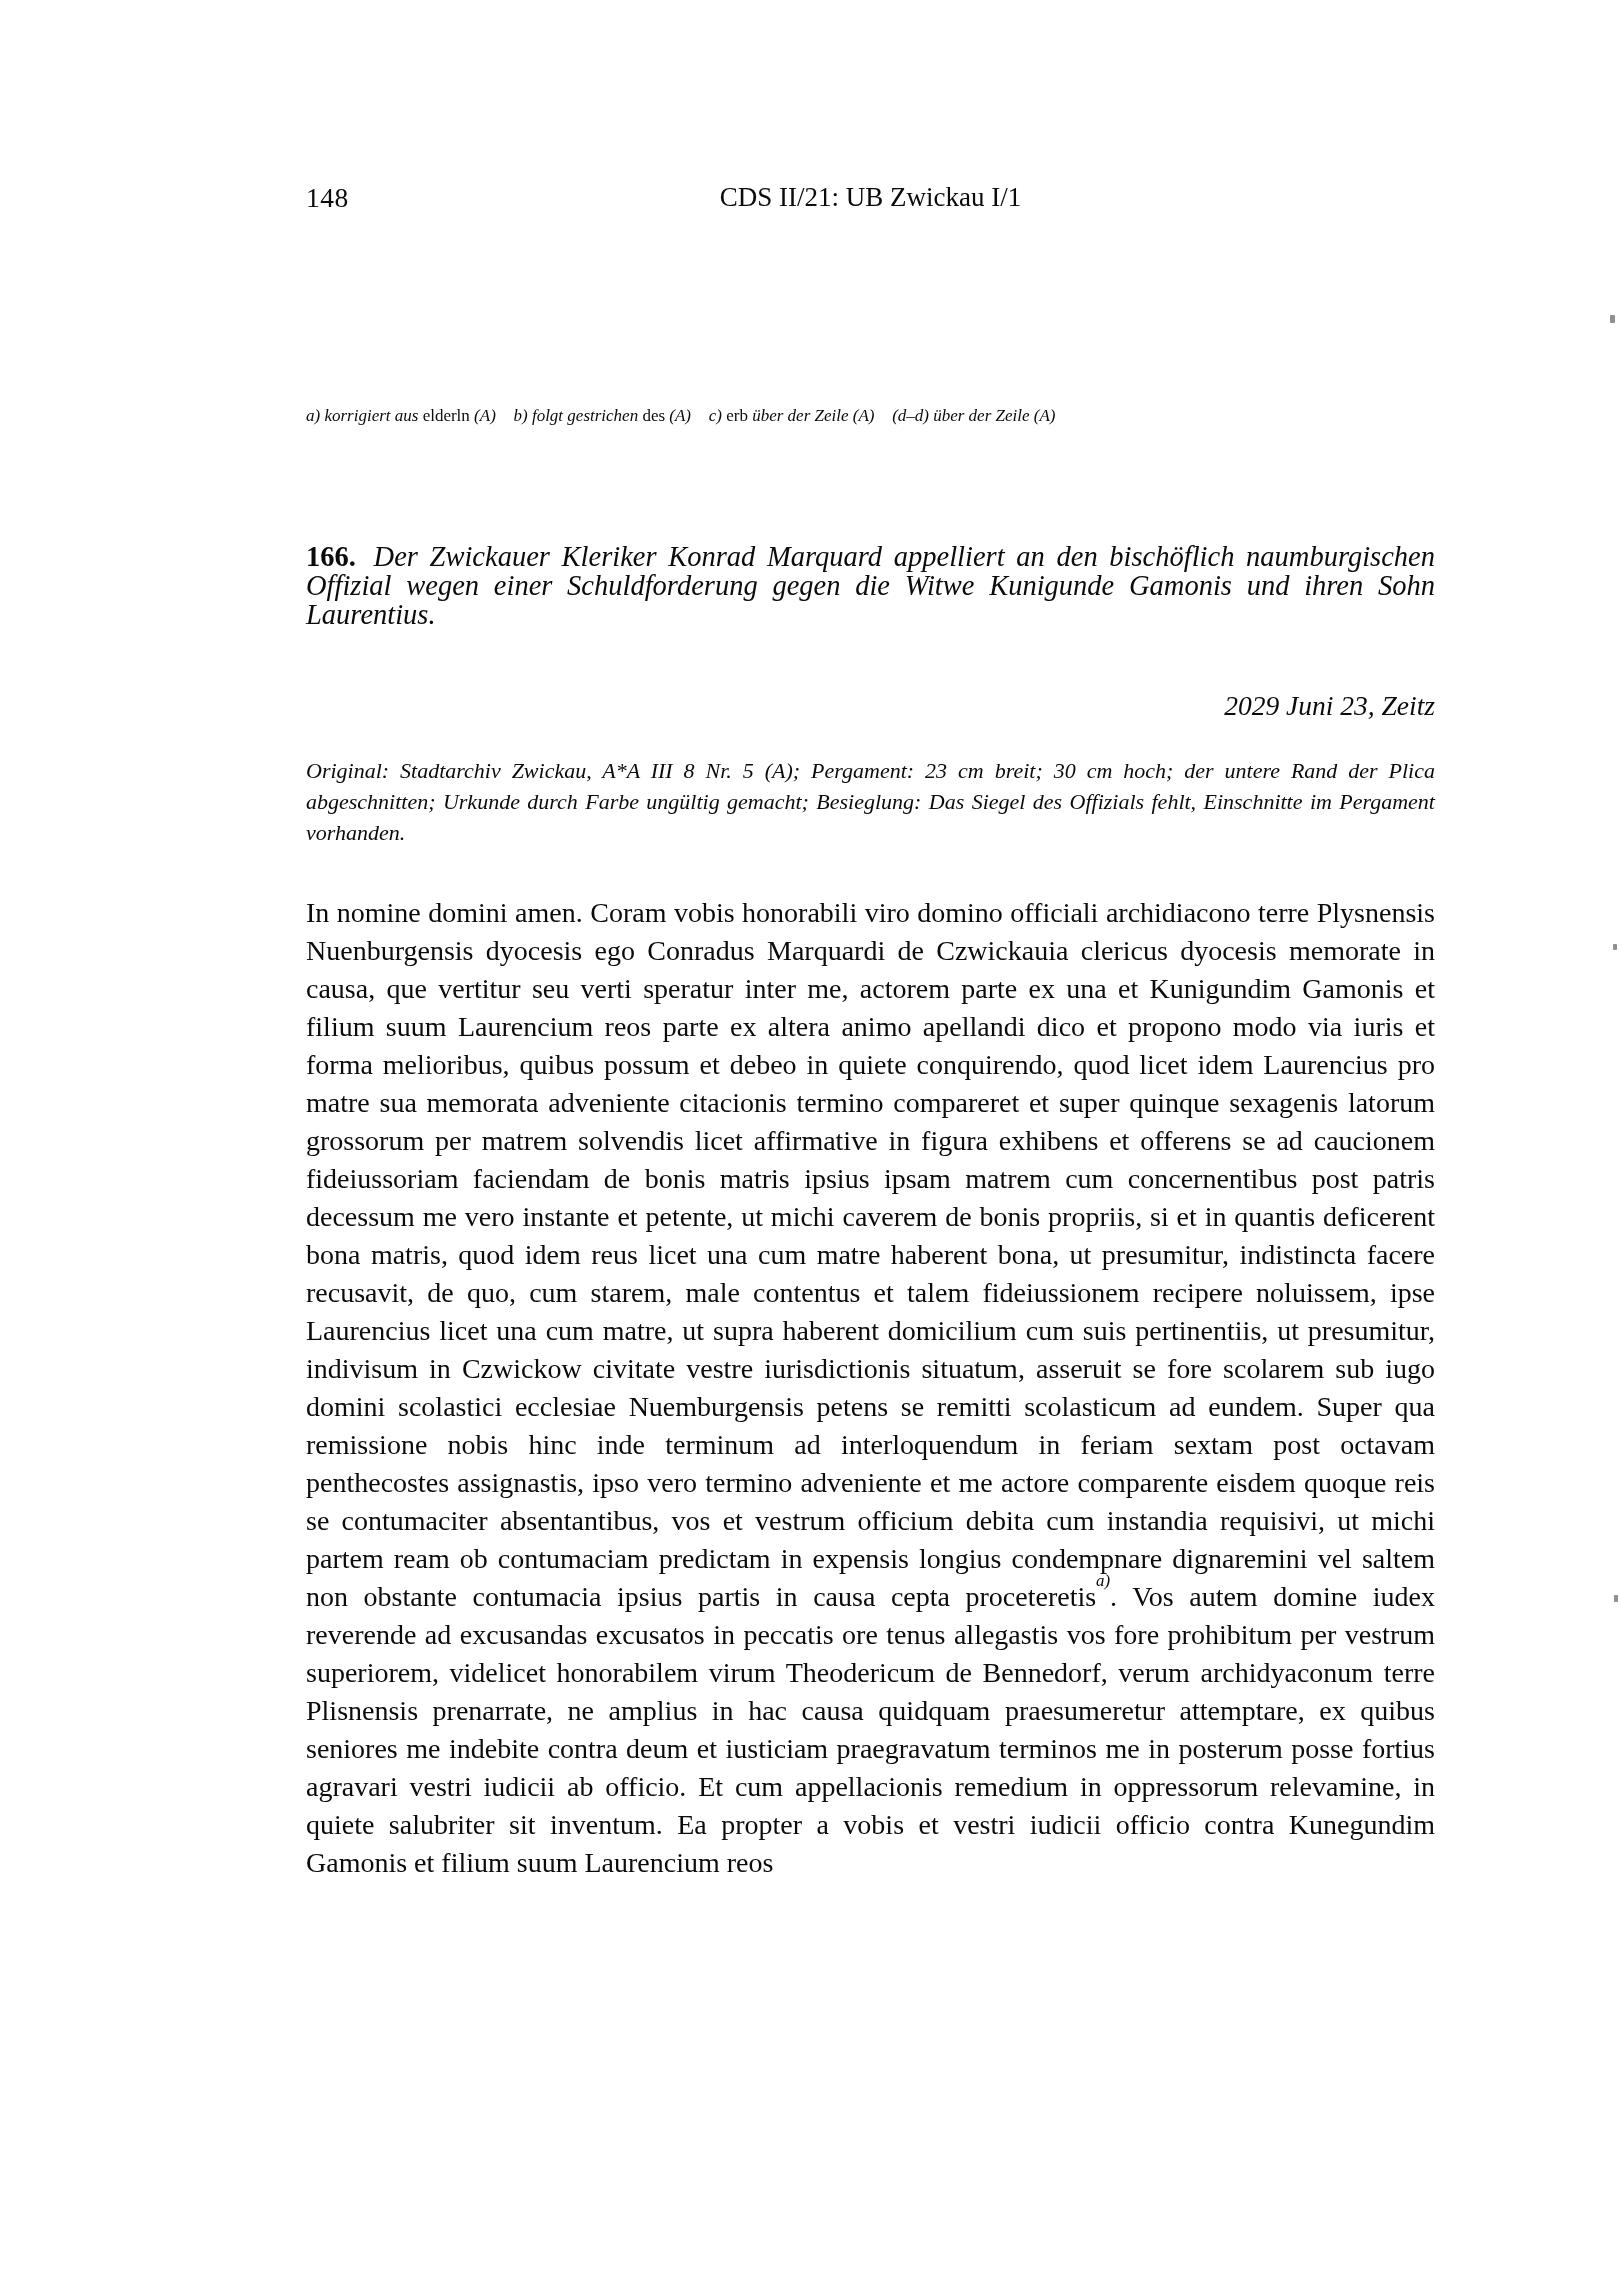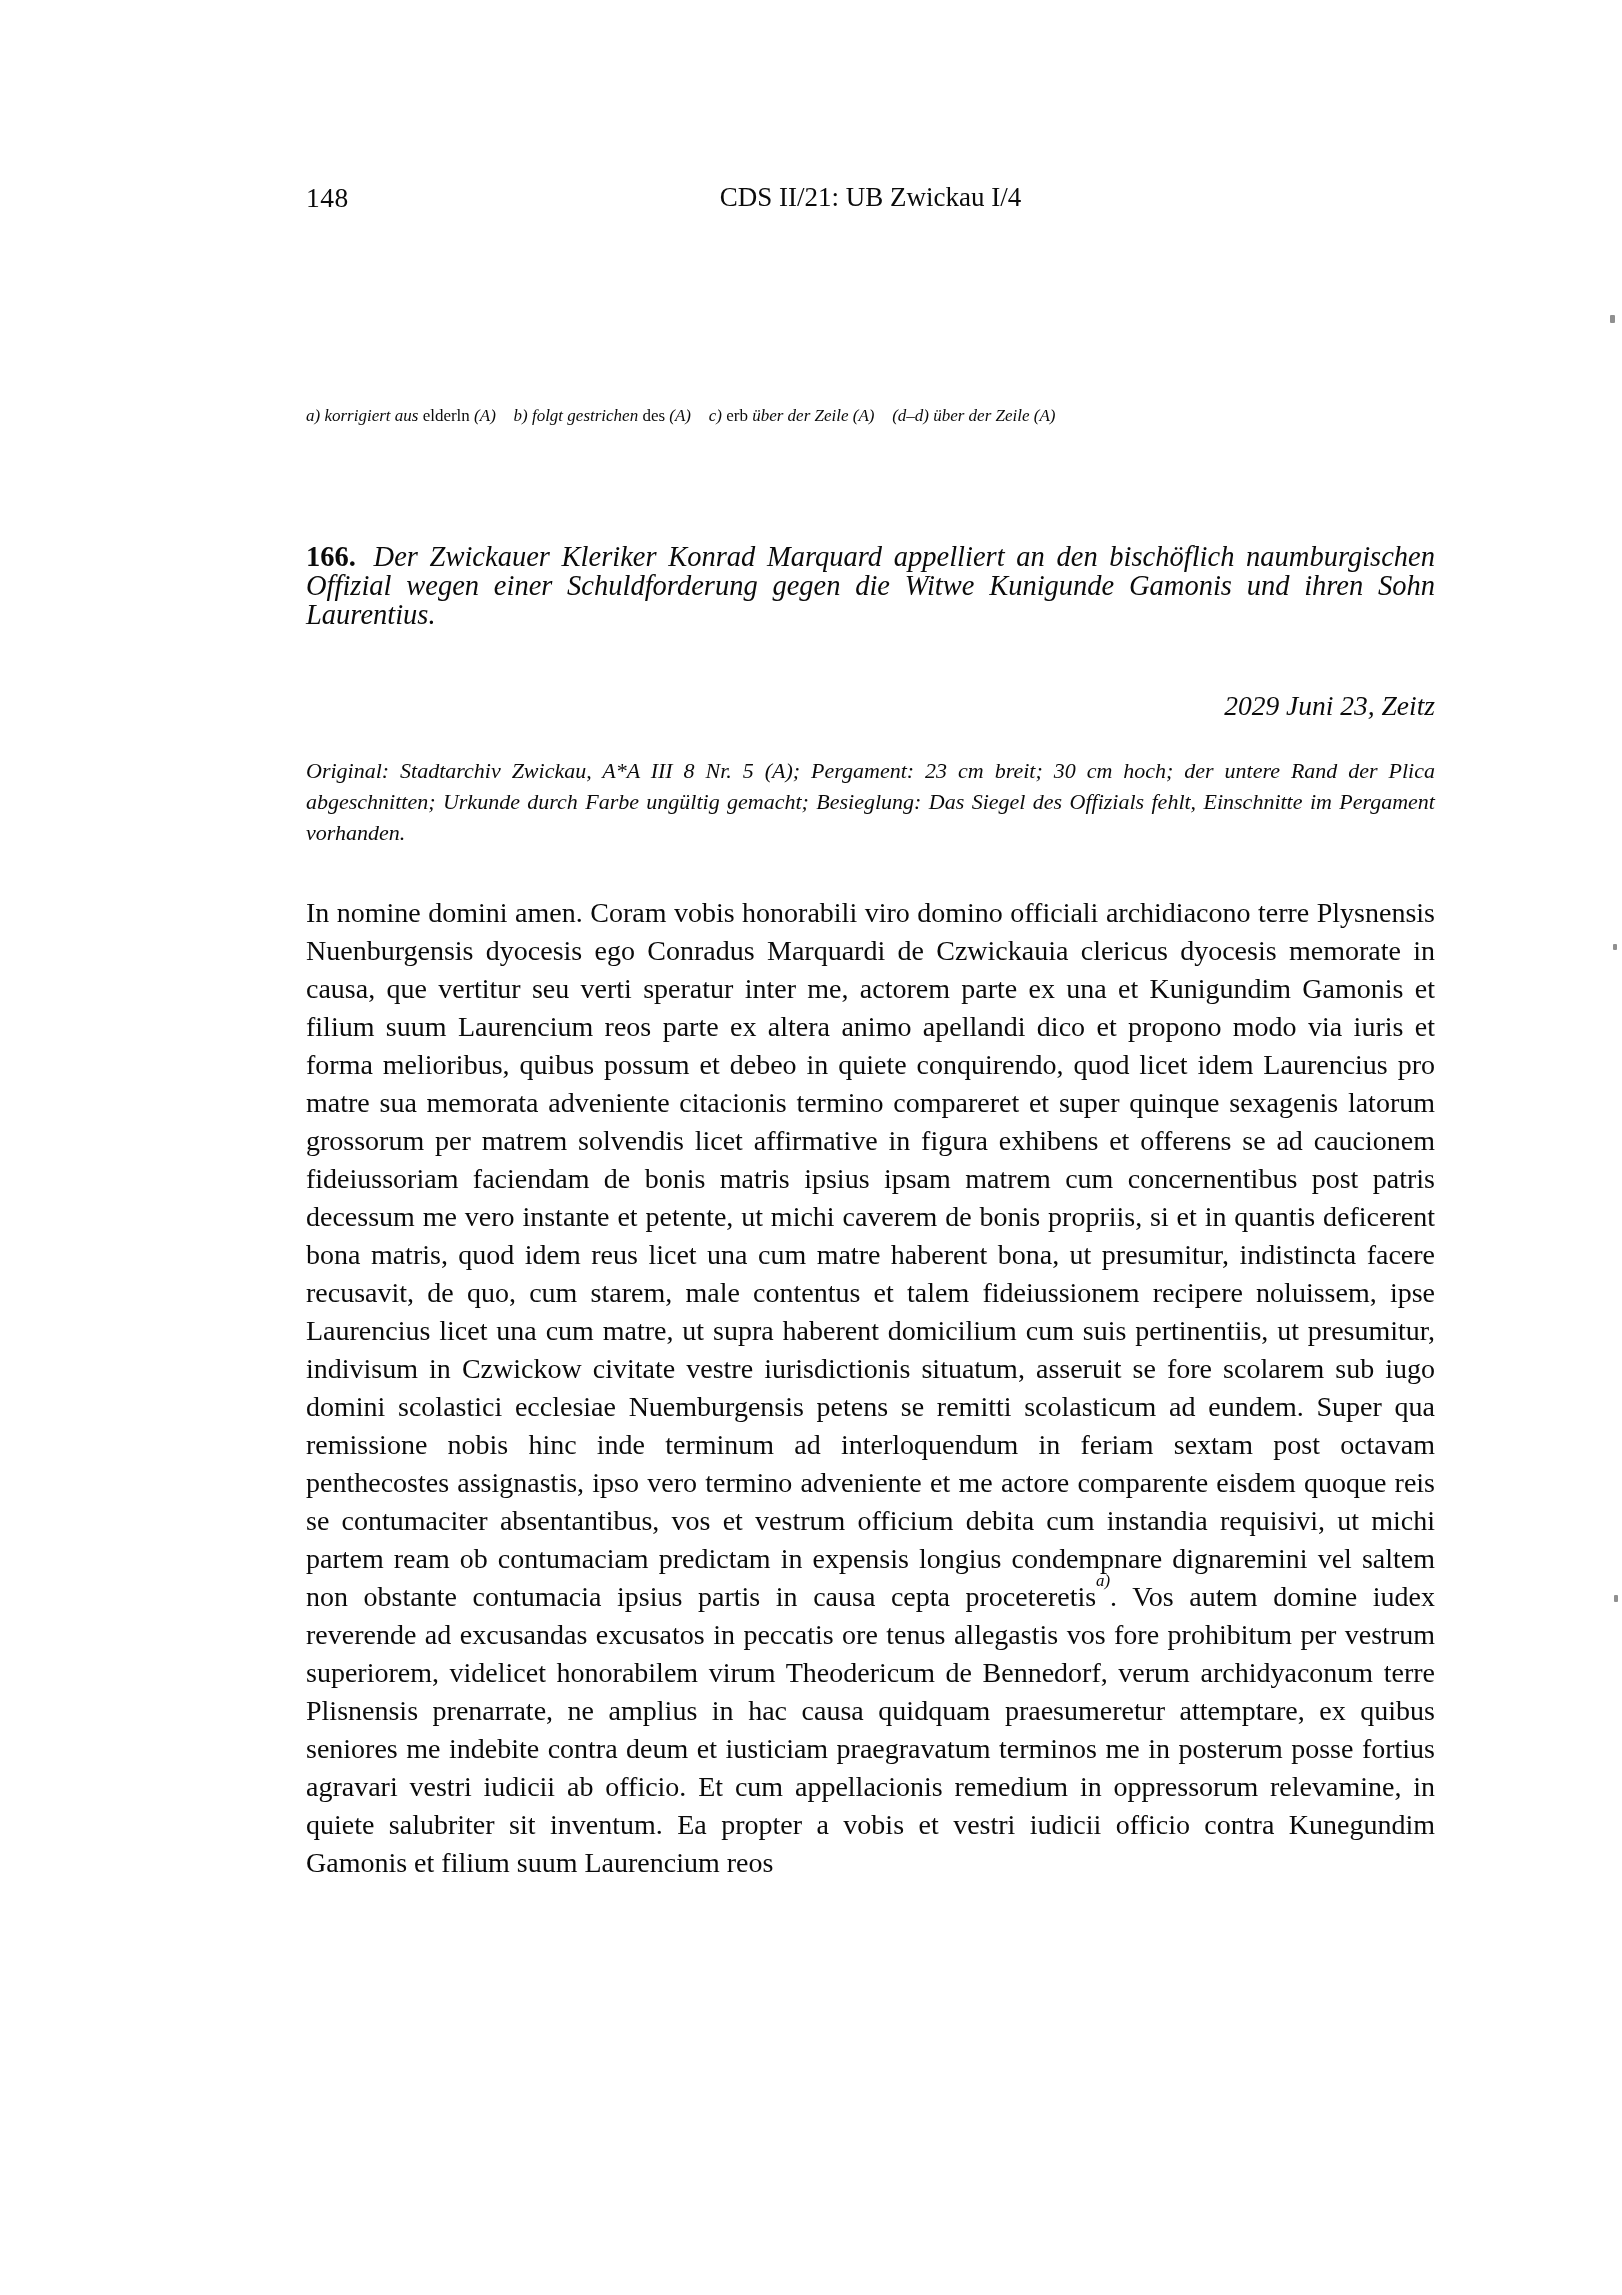--- a/index.html
+++ b/index.html
@@ -39,21 +39,21 @@
   .speck2{left:1613px;top:944px;width:3.9px;height:5.9px;}
   .speck3{left:1614px;top:1595px;width:4.4px;height:6.9px;}
 </style>
 </head>
 <body>
 
 <div class="page">
 
   <div class="block header">
     <span class="pagenum">148</span>
-    <span class="runtitle">CDS II/21: UB Zwickau I/4</span>
+    <span class="runtitle">CDS II/21: UB Zwickau I/1</span>
   </div>
 
 
   <div class="block apparatus"><span class="note"><span class="it">a) korrigiert aus</span><span class="rm"> elderln </span><span class="it">(A)</span></span><span class="note"><span class="it">b) folgt gestrichen</span><span class="rm"> des </span><span class="it">(A)</span></span><span class="note"><span class="it">c)</span><span class="rm"> erb </span><span class="it">über der Zeile (A)</span></span><span class="note"><span class="it">(d–d) über der Zeile (A)</span></span></div>
 
   <p class="block heading"><span class="entry-number">166.</span><span class="regest">Der Zwickauer Kleriker Konrad Marquard appelliert an den bischöflich naumburgischen Offizial wegen einer Schuldforderung gegen die Witwe Kunigunde Gamonis und ihren Sohn Laurentius.</span></p>
 
   <p class="block dateline">2029 Juni 23, Zeitz</p>
 
   <p class="block provenance">Original: Stadtarchiv Zwickau, A*A III 8 Nr. 5 (A); Pergament: 23 cm breit; 30 cm hoch; der untere Rand der Plica abgeschnitten; Urkunde durch Farbe ungültig gemacht; Besieglung: Das Siegel des Offizials fehlt, Einschnitte im Pergament vorhanden.</p>

